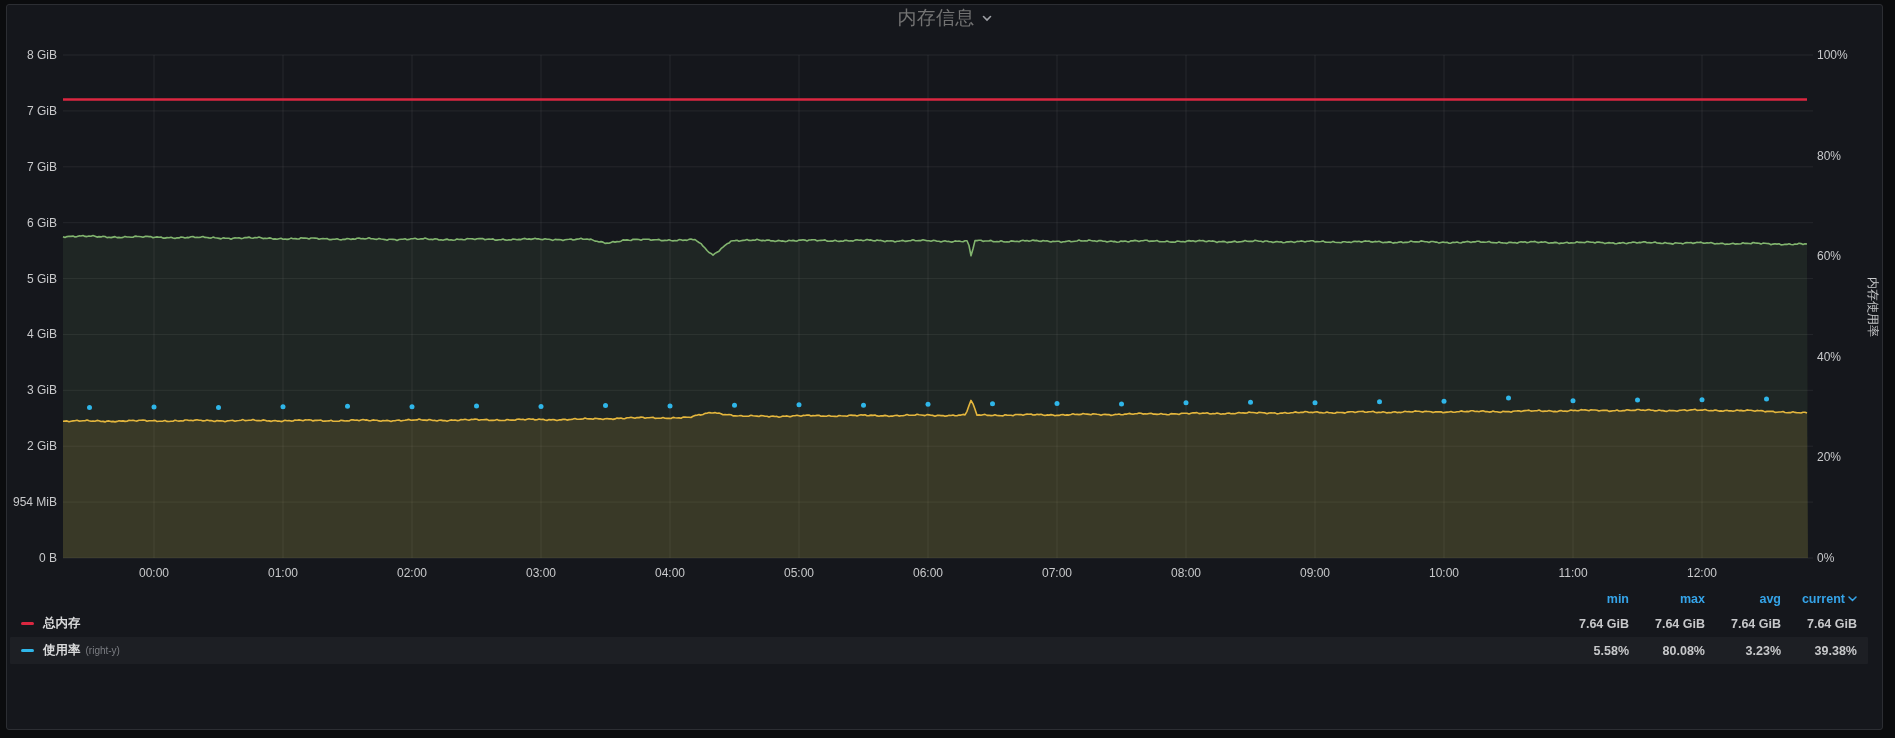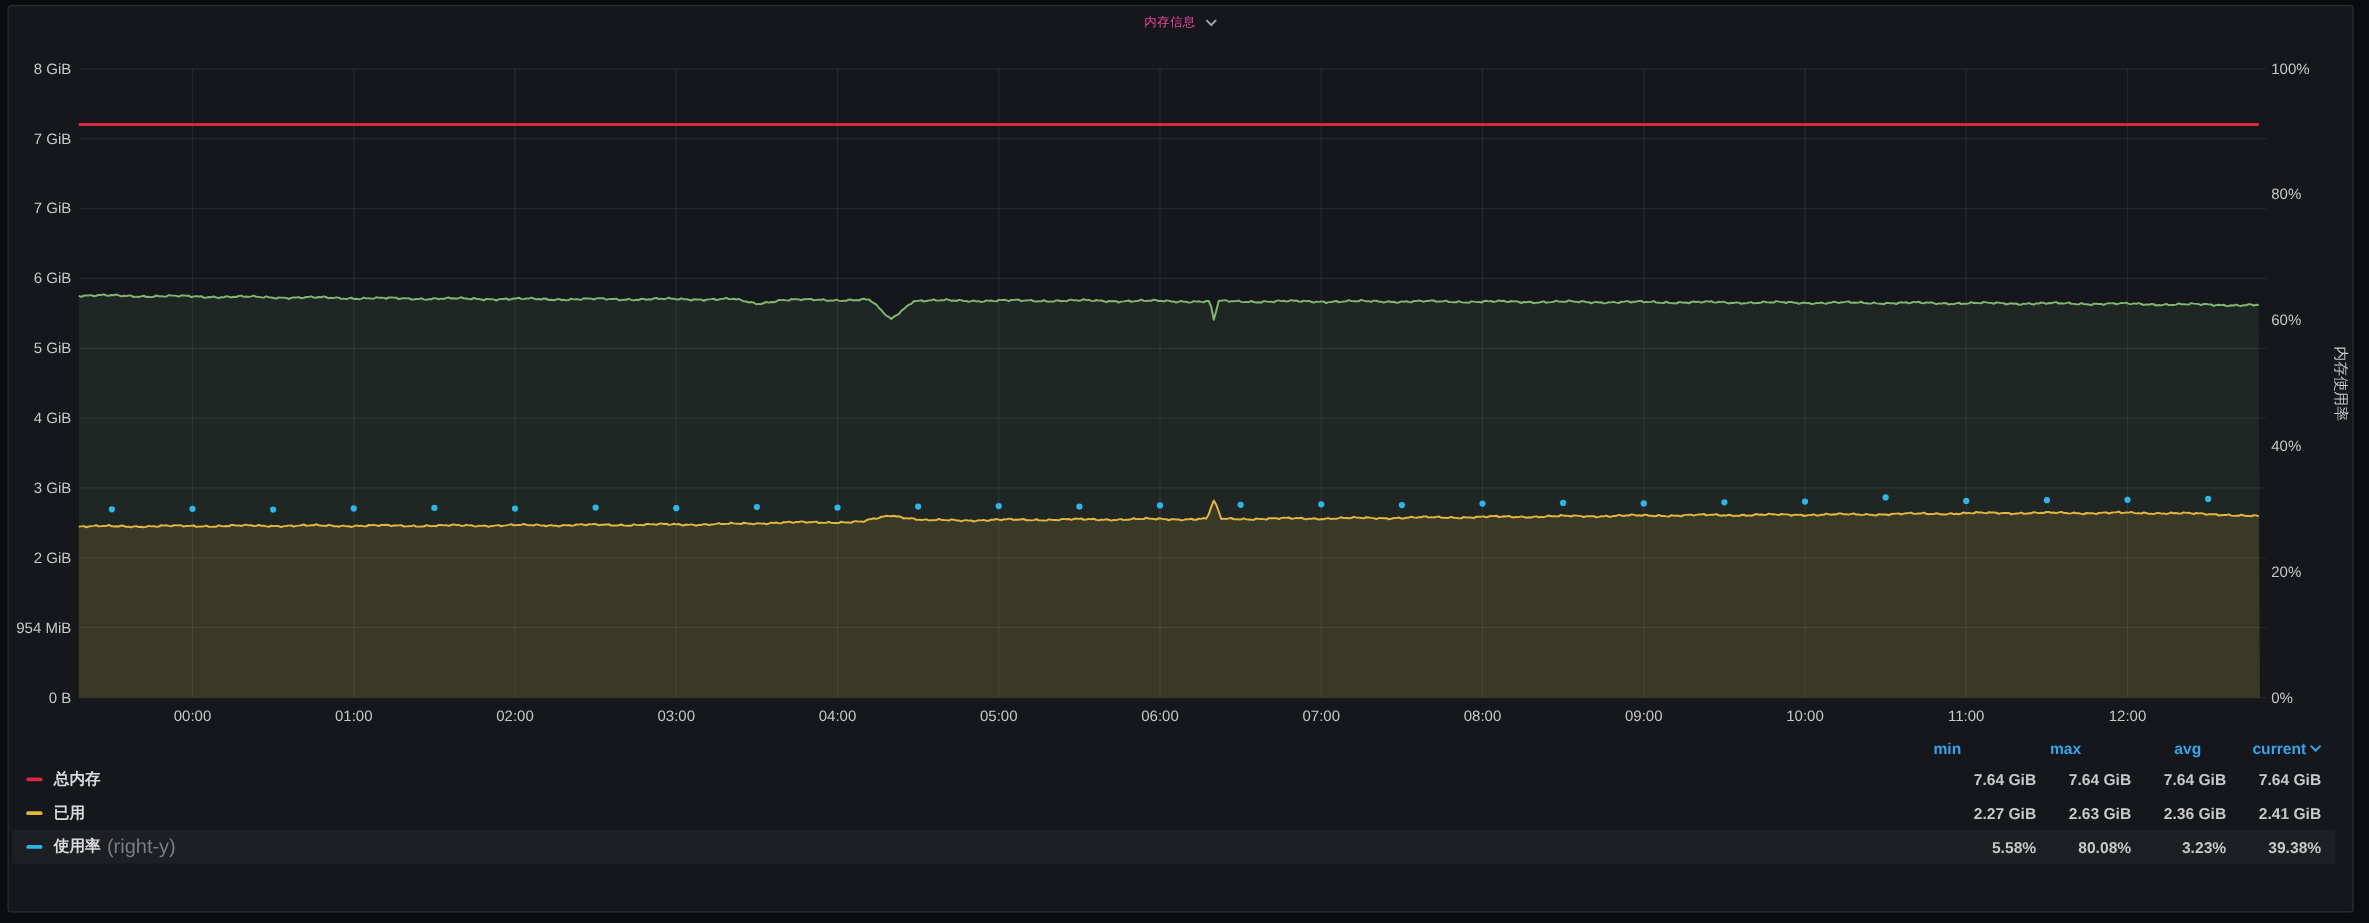--- a/index.html
+++ b/index.html
@@ -12,38 +12,38 @@
   *{box-sizing:border-box;}
   #panel{
     position:absolute;left:6px;top:4px;width:1877px;height:726px;
     background:#15171c;border:1px solid #2c2e33;border-radius:3px;
   }
   #title-bar{
     position:absolute;left:6px;top:4px;width:1877px;height:28px;
     display:flex;align-items:center;justify-content:center;gap:7px;
     cursor:pointer;z-index:3;
   }
-  #title-bar .ptitle{color:#ec4899;font-size:10px;font-weight:500;letter-spacing:.3px;}
+  #title-bar .ptitle{color:#737373;font-size:19px;font-weight:500;letter-spacing:.3px;}
   .chev{display:inline-block;line-height:0;}
   #chart-svg{position:absolute;left:0;top:0;z-index:2;}
   #legend{
     position:absolute;left:10px;top:588px;width:1858px;z-index:3;
     font-size:12.5px;
   }
-  .lhead{display:flex;align-items:center;height:22px;padding:0 11px;gap:20px;}
+  .lhead{display:flex;align-items:center;height:22px;padding:0 11px;}
   .hspacer,.lspacer{flex:1;}
   .hcell{
     width:76px;display:flex;align-items:center;justify-content:flex-end;gap:3px;
     color:#35a4e9;font-weight:700;cursor:pointer;
   }
   .lrow{display:flex;align-items:center;height:27px;padding:0 11px;border-radius:1px;}
   .lrow.striped{background:#1d1f24;}
   .dash{width:13px;height:3px;border-radius:2px;margin-right:9px;flex:0 0 auto;}
   .llabel{color:#d8d9da;cursor:pointer;font-weight:bold;}
-  .lsuffix{color:#7b7d82;margin-left:5px;font-size:16px;}
+  .lsuffix{color:#7b7d82;margin-left:5px;font-size:10px;}
   .lcell{width:76px;text-align:right;color:#c7c8ca;font-weight:bold;}
 </style>
 </head>
 <body>
 
 <div id="panel"></div>
 
 <div id="title-bar">
   <span class="ptitle">内存信息</span>
   <span class="chev">
@@ -172,29 +172,20 @@
     </div>
     <div class="lrow">
       <span class="dash" style="background: rgb(219, 39, 64);"></span>
       <span class="llabel">总内存</span>
       <span class="lspacer"></span>
       <span class="lcell">7.64 GiB</span>
       <span class="lcell">7.64 GiB</span>
       <span class="lcell">7.64 GiB</span>
       <span class="lcell">7.64 GiB</span>
     </div>
-    <div class="lrow">
-      <span class="dash" style="background: rgb(228, 182, 61);"></span>
-      <span class="llabel">已用</span>
-      <span class="lspacer"></span>
-      <span class="lcell">2.27 GiB</span>
-      <span class="lcell">2.63 GiB</span>
-      <span class="lcell">2.36 GiB</span>
-      <span class="lcell">2.41 GiB</span>
-    </div>
     <div class="lrow striped">
       <span class="dash" style="background: rgb(47, 182, 233);"></span>
       <span class="llabel">使用率</span>
       <span class="lsuffix">(right-y)</span>
       <span class="lspacer"></span>
       <span class="lcell">5.58%</span>
       <span class="lcell">80.08%</span>
       <span class="lcell">3.23%</span>
       <span class="lcell">39.38%</span>
     </div>

